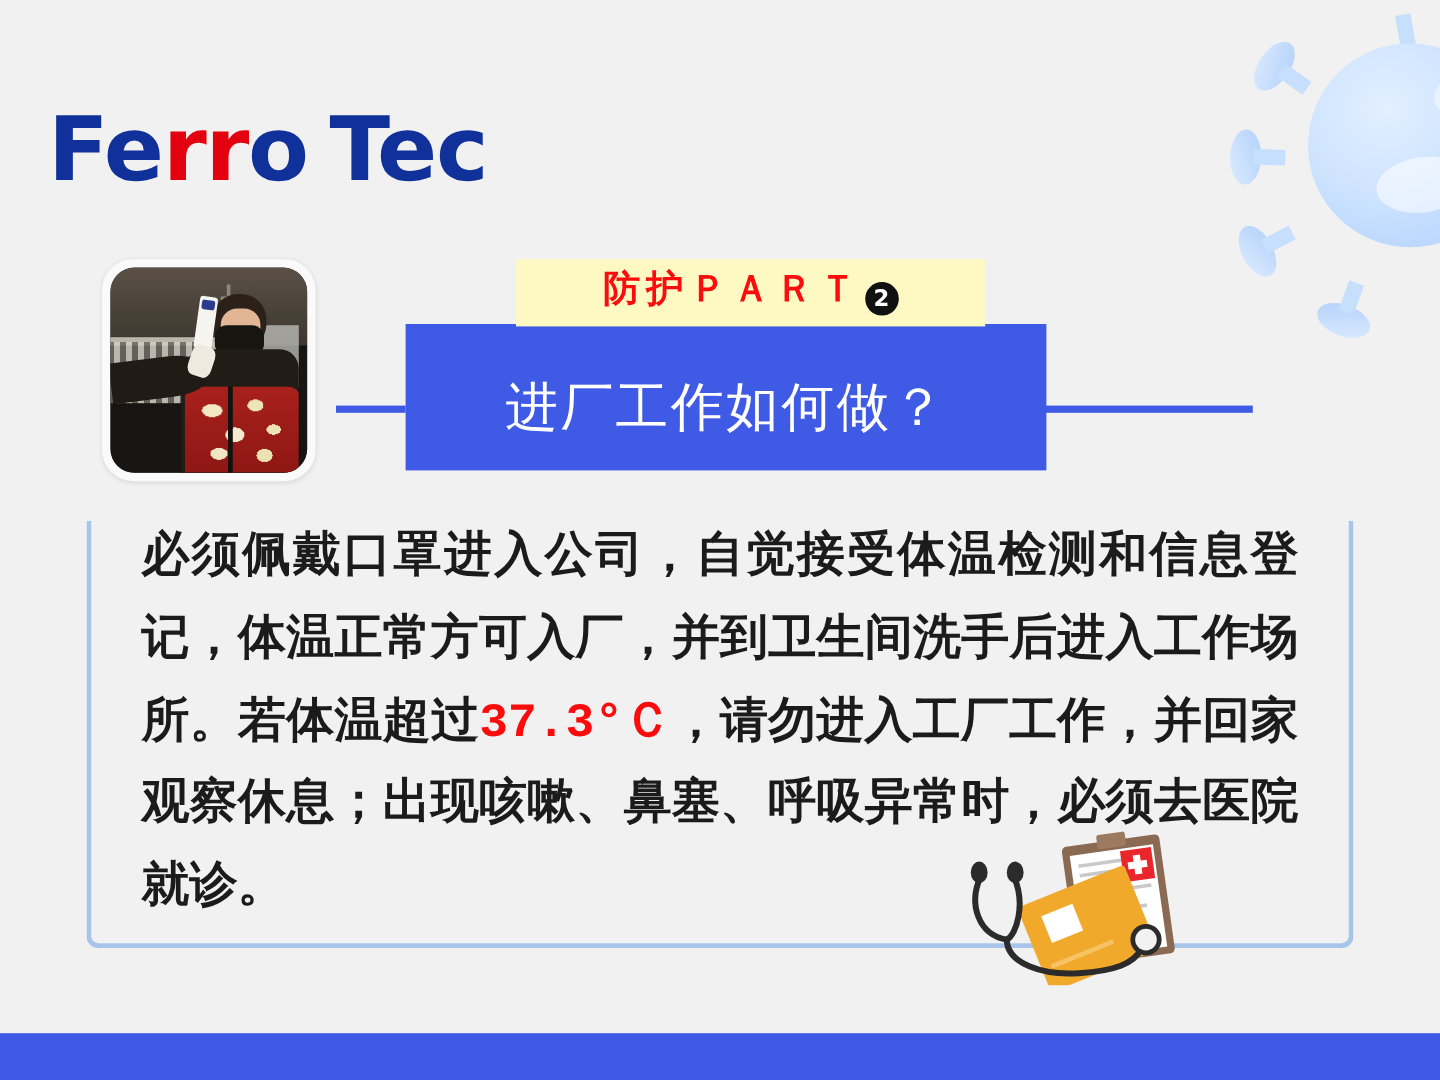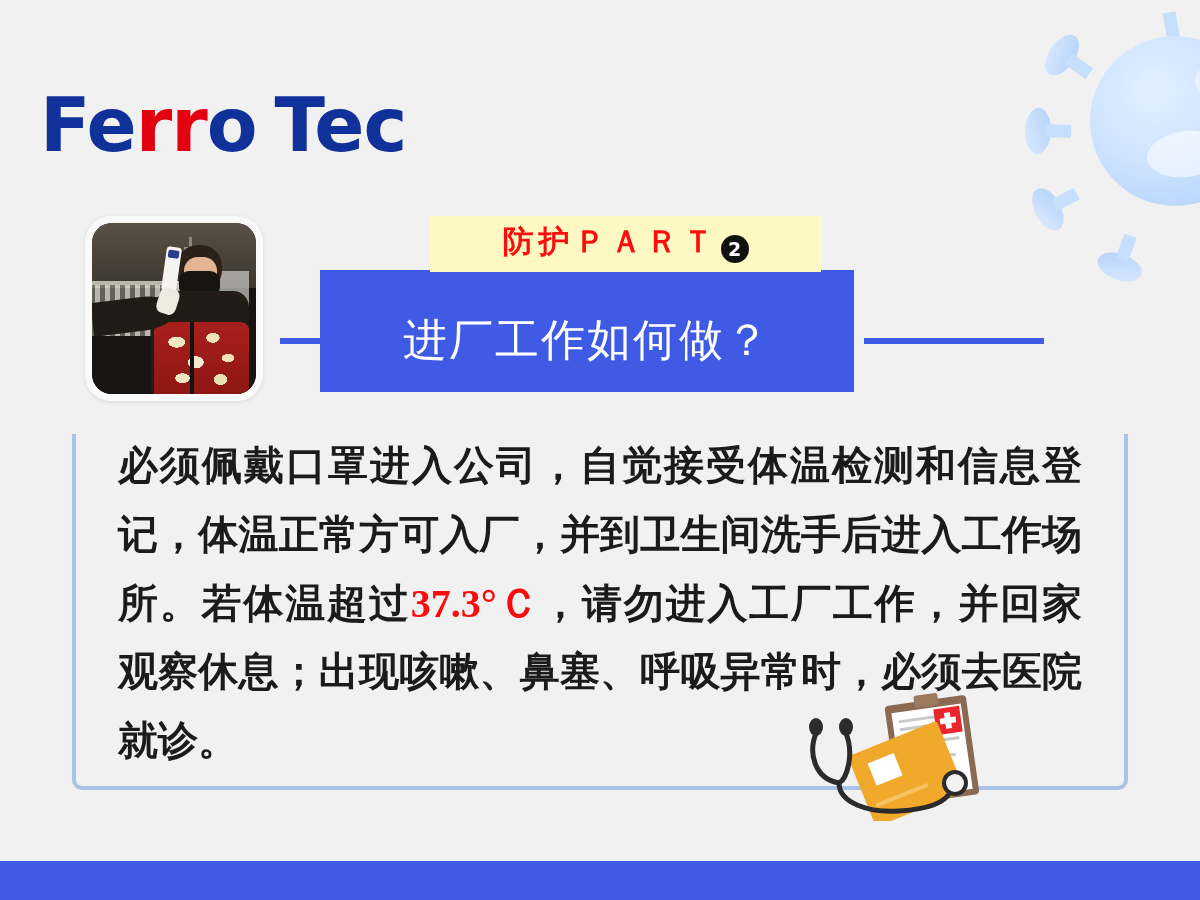--- a/index.html
+++ b/index.html
@@ -113,21 +113,21 @@
   }
   .circ2 {
     display:inline-block; width:28px; height:28px; border-radius:50%;
     background:#111; color:#fff; font-size:19px; font-weight:bold;
     line-height:28px; text-align:center; vertical-align:-4px; letter-spacing:0;
     margin-left:2px;
   }
 
   
   .blue-banner {
-    position:absolute; left:320px; top:234px; width:534px; height:122px;
+    position:absolute; left:338px; top:234px; width:534px; height:122px;
     background:#3f5be6; z-index:3;
     display:flex; align-items:center; justify-content:center;
   }
   .blue-banner .txt {
     color:#ffffff; font-size:44px; letter-spacing:2px; line-height:1;
     font-family:"DejaVu Sans","Liberation Sans",sans-serif;
     padding-top:18px;
     white-space:nowrap;
   }
   .rule-left {
@@ -144,21 +144,21 @@
     position:absolute; left:72px; top:398px; width:1056px; height:356px;
     border:4px solid #a8c4ea; border-top:none;
     border-radius:0 0 10px 10px;
   }
   .frame::before, .frame::after { content:""; position:absolute; top:-4px; height:4px; background:#a8c4ea; }
   .frame::before { left:-4px; width:0px; }
   .frame::after  { right:-4px; width:0px; }
 
   .body-text {
     position:absolute; left:118px; top:396px; width:964px;
-    font-family:Liberation Serif, serif;
+    font-family:Liberation Mono, monospace;
     font-size:40px; font-weight:bold; color:#1b1b1b;
     line-height:1.72; letter-spacing:0px;
     text-align:justify; text-justify:inter-ideograph;
     z-index:5;
   }
   .body-text .temp { color:#fb0b0b; }
 
   
   .medical { position:absolute; left:795px; top:655px; width:215px; height:130px; z-index:6; }
 

